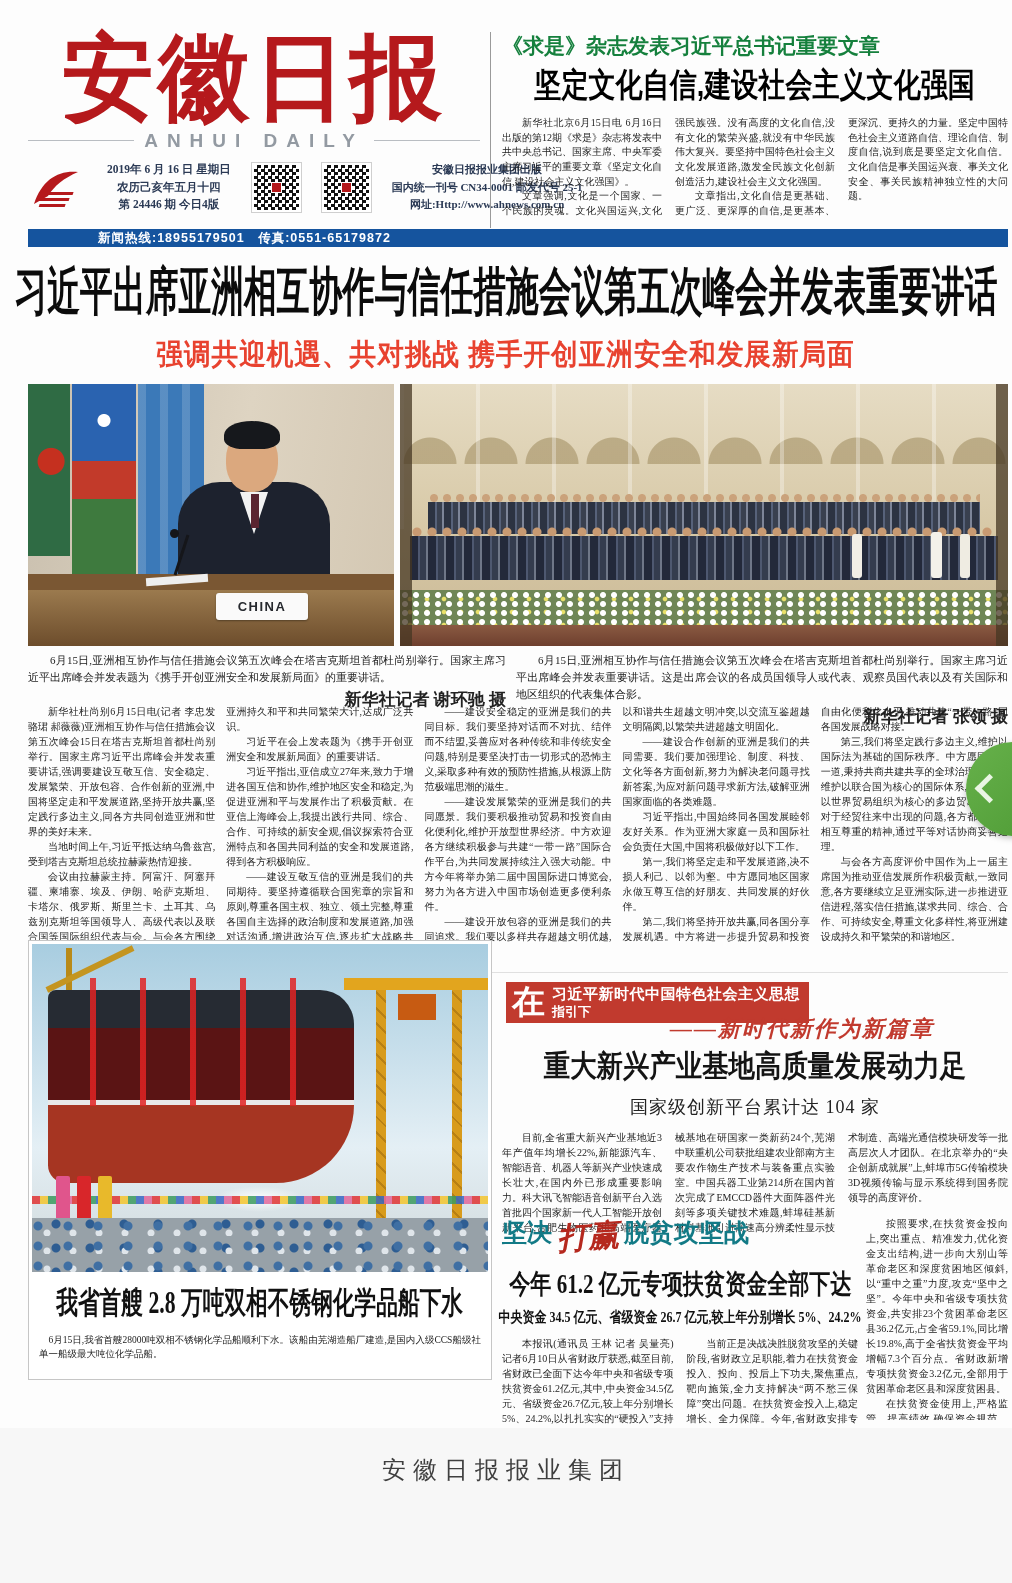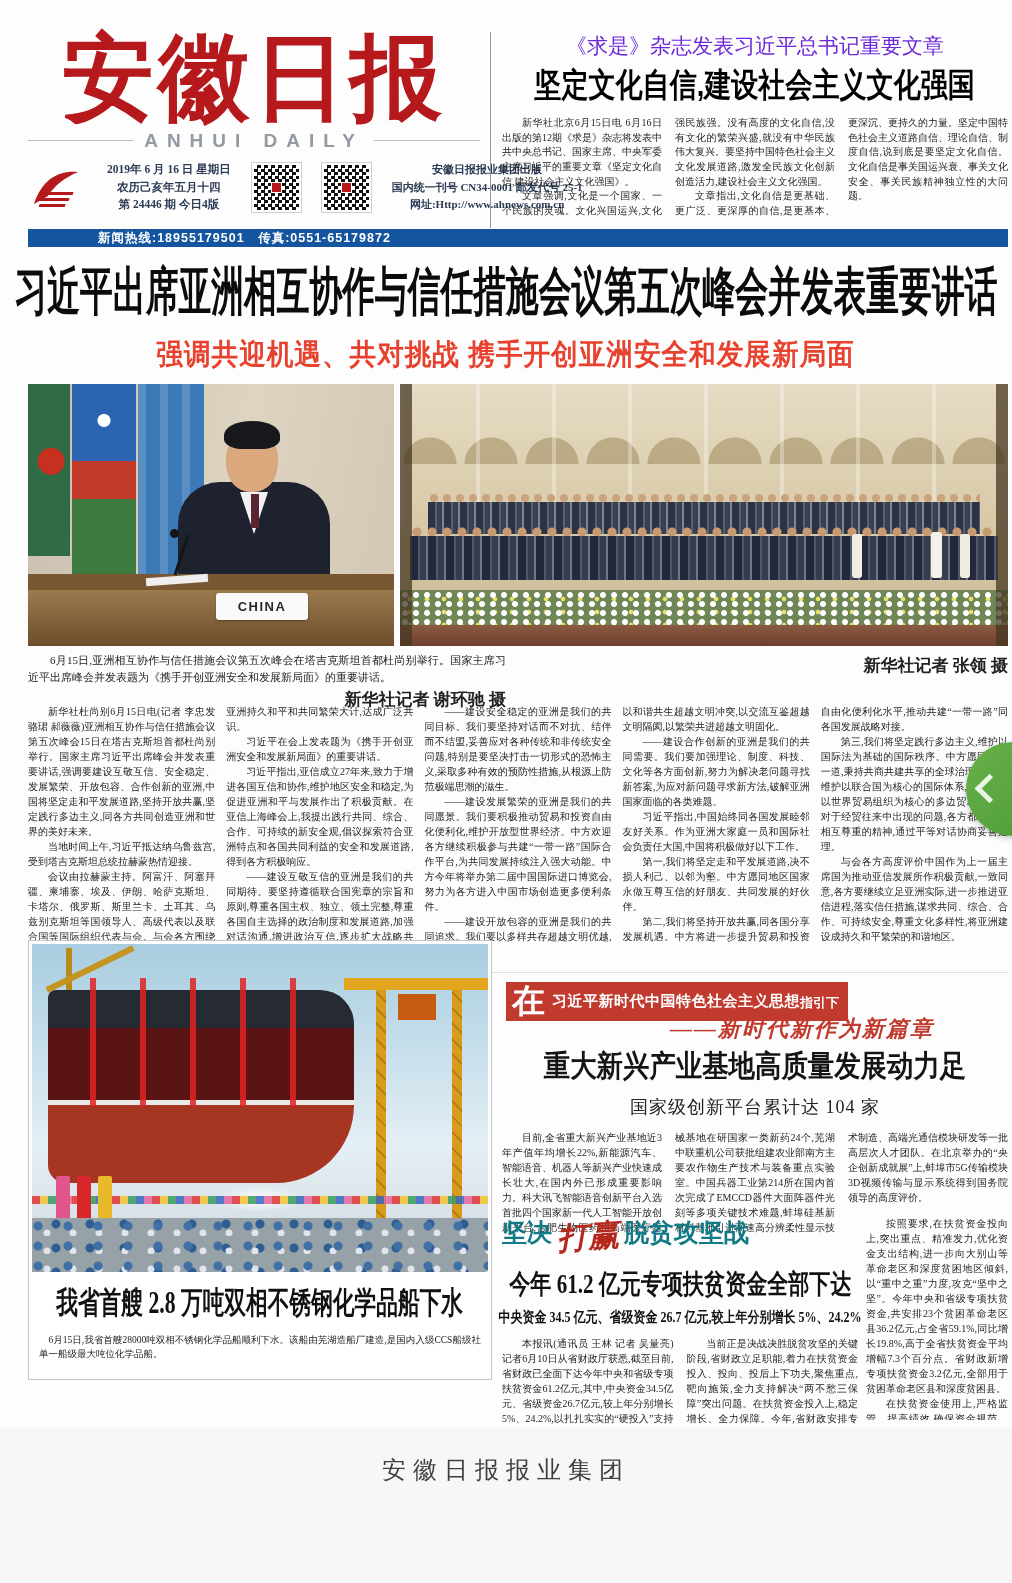--- a/index.html
+++ b/index.html
@@ -20,21 +20,21 @@
   .brand-icon{width:58px;height:44px;flex:0 0 auto;}
   .date-block{font-weight:bold;font-size:11.5px;line-height:1.55;color:#2b3a55;text-align:center;white-space:nowrap;}
   .qr{width:45px;height:45px;background:repeating-conic-gradient(#111 0% 25%,#fff 0% 50%);background-size:7px 7px;border:2px solid #fff;outline:1px solid #cfcfcf;position:relative;flex:0 0 auto;}
   .qr::after{content:"";position:absolute;left:17px;top:17px;width:9px;height:9px;background:#b5191c;border:1px solid #fff;}
   .pub-block{font-weight:bold;font-size:11px;line-height:1.6;color:#2b3a55;text-align:center;white-space:nowrap;flex:1;}
   #hotline-bar{position:absolute;left:28px;top:229px;width:980px;height:18px;background:#15549e;text-align:center;}
   #hotline-bar span{position:absolute;left:70px;top:1px;color:#fff;font-weight:bold;font-size:12.5px;letter-spacing:1px;font-family:"Liberation Sans",sans-serif;}
 
   
   #qiushi{position:absolute;left:490px;top:32px;width:518px;height:196px;border-left:1px solid #9a9a9a;padding-left:11px;box-sizing:border-box;}
-  .q-kicker{text-align:center;font-weight:normal;font-size:21px;color:#6d28d9;}
+  .q-kicker{font-weight:bold;font-size:21px;color:#15803d;}
   .q-headline-row{margin-top:3px;}
   .q-headline{font-size:33px;font-weight:900;transform:scaleX(.82);color:#000;}
   .q-body{margin-top:8px;column-count:3;column-gap:13px;font-size:10px;line-height:1.47;text-align:justify;color:#1d1d1d;height:106px;overflow:hidden;}
 
   
   #lead-headline{position:absolute;left:28px;top:256px;width:956px;height:72px;align-items:center;}
   #lead-headline .cx{font-size:52px;font-weight:900;transform:scaleX(.63);color:#0b0b0b;letter-spacing:0;}
   #lead-subhead{position:absolute;left:28px;top:336px;width:956px;height:38px;align-items:center;}
   #lead-subhead .cx{font-size:29px;font-weight:bold;color:#e8422f;transform:scaleX(.92);letter-spacing:1px;}
 
@@ -53,21 +53,21 @@
   .ship-photo{position:relative;margin:3px;height:328px;overflow:hidden;background:#bcd3e2;}
   .ship-headline-row{margin-top:10px;}
   .ship-headline{font-size:31px;font-weight:bold;transform:scaleX(.70);color:#111;}
   .ship-caption{margin:9px 10px 0;font-size:9.5px;line-height:1.5;color:#222;text-align:justify;text-indent:1em;}
 
   
   #industry{position:absolute;left:502px;top:980px;width:506px;}
   .banner{position:relative;height:60px;}
   .banner-red{position:absolute;left:4px;top:2px;display:flex;align-items:center;gap:7px;background:#c13a2e;color:#fff;padding:3px 9px 3px 6px;}
   .banner-zai{font-size:33px;font-weight:bold;line-height:1;}
-  .banner-lines{display:flex;flex-direction:row;line-height:1.25;align-items:flex-end;}
+  .banner-lines{display:flex;flex-direction:column;line-height:1.25;}
   .banner-l1{font-weight:bold;font-size:15px;letter-spacing:.5px;}
   .banner-l2{font-weight:bold;font-size:13px;}
   .banner-script{position:absolute;left:168px;top:34px;color:#c13a2e;font-weight:bold;font-style:italic;font-size:22px;letter-spacing:2px;}
   .ind-headline-row{margin-top:6px;}
   .ind-headline{font-size:30px;font-weight:bold;transform:scaleX(.88);color:#141414;}
   .ind-subhead{text-align:center;font-size:18px;margin-top:8px;letter-spacing:1px;color:#222;}
   .ind-body{margin-top:11px;column-count:3;column-gap:13px;font-size:10px;line-height:1.5;text-align:justify;color:#1c1c1c;height:126px;overflow:hidden;}
 
   
   #poverty{position:absolute;left:502px;top:1216px;width:356px;}
@@ -234,20 +234,21 @@
     <div class="gp-floor"></div>
     <div class="gp-side l"></div>
     <div class="gp-side r"></div>
   </div>
 
   <div id="caption-left" class="cap">
     <p>6月15日,亚洲相互协作与信任措施会议第五次峰会在塔吉克斯坦首都杜尚别举行。国家主席习近平出席峰会并发表题为《携手开创亚洲安全和发展新局面》的重要讲话。</p>
     <div class="credit">新华社记者 谢环驰 摄</div>
   </div>
   <div id="caption-right" class="cap">
+    <p>6月15日,亚洲相互协作与信任措施会议第五次峰会在塔吉克斯坦首都杜尚别举行。国家主席习近平出席峰会并发表重要讲话。这是出席会议的各成员国领导人或代表、观察员国代表以及有关国际和地区组织的代表集体合影。</p>
     <div class="credit">新华社记者 张领 摄</div>
   </div>
 
   <div id="lead-body">
       <p>新华社杜尚别6月15日电(记者 李忠发 骆珺 郝薇薇)亚洲相互协作与信任措施会议第五次峰会15日在塔吉克斯坦首都杜尚别举行。国家主席习近平出席峰会并发表重要讲话,强调要建设互敬互信、安全稳定、发展繁荣、开放包容、合作创新的亚洲,中国将坚定走和平发展道路,坚持开放共赢,坚定践行多边主义,同各方共同创造亚洲和世界的美好未来。</p>
       <p>当地时间上午,习近平抵达纳乌鲁兹宫,受到塔吉克斯坦总统拉赫蒙热情迎接。</p>
       <p>会议由拉赫蒙主持。阿富汗、阿塞拜疆、柬埔寨、埃及、伊朗、哈萨克斯坦、卡塔尔、俄罗斯、斯里兰卡、土耳其、乌兹别克斯坦等国领导人、高级代表以及联合国等国际组织代表与会。与会各方围绕亚洲持久和平和共同繁荣大计,达成广泛共识。</p>
       <p>习近平在会上发表题为《携手开创亚洲安全和发展新局面》的重要讲话。</p>
       <p>习近平指出,亚信成立27年来,致力于增进各国互信和协作,维护地区安全和稳定,为促进亚洲和平与发展作出了积极贡献。在亚信上海峰会上,我提出践行共同、综合、合作、可持续的新安全观,倡议探索符合亚洲特点和各国共同利益的安全和发展道路,得到各方积极响应。</p>
       <p>——建设互敬互信的亚洲是我们的共同期待。要坚持遵循联合国宪章的宗旨和原则,尊重各国主权、独立、领土完整,尊重各国自主选择的政治制度和发展道路,加强对话沟通,增进政治互信,逐步扩大战略共识。</p>

